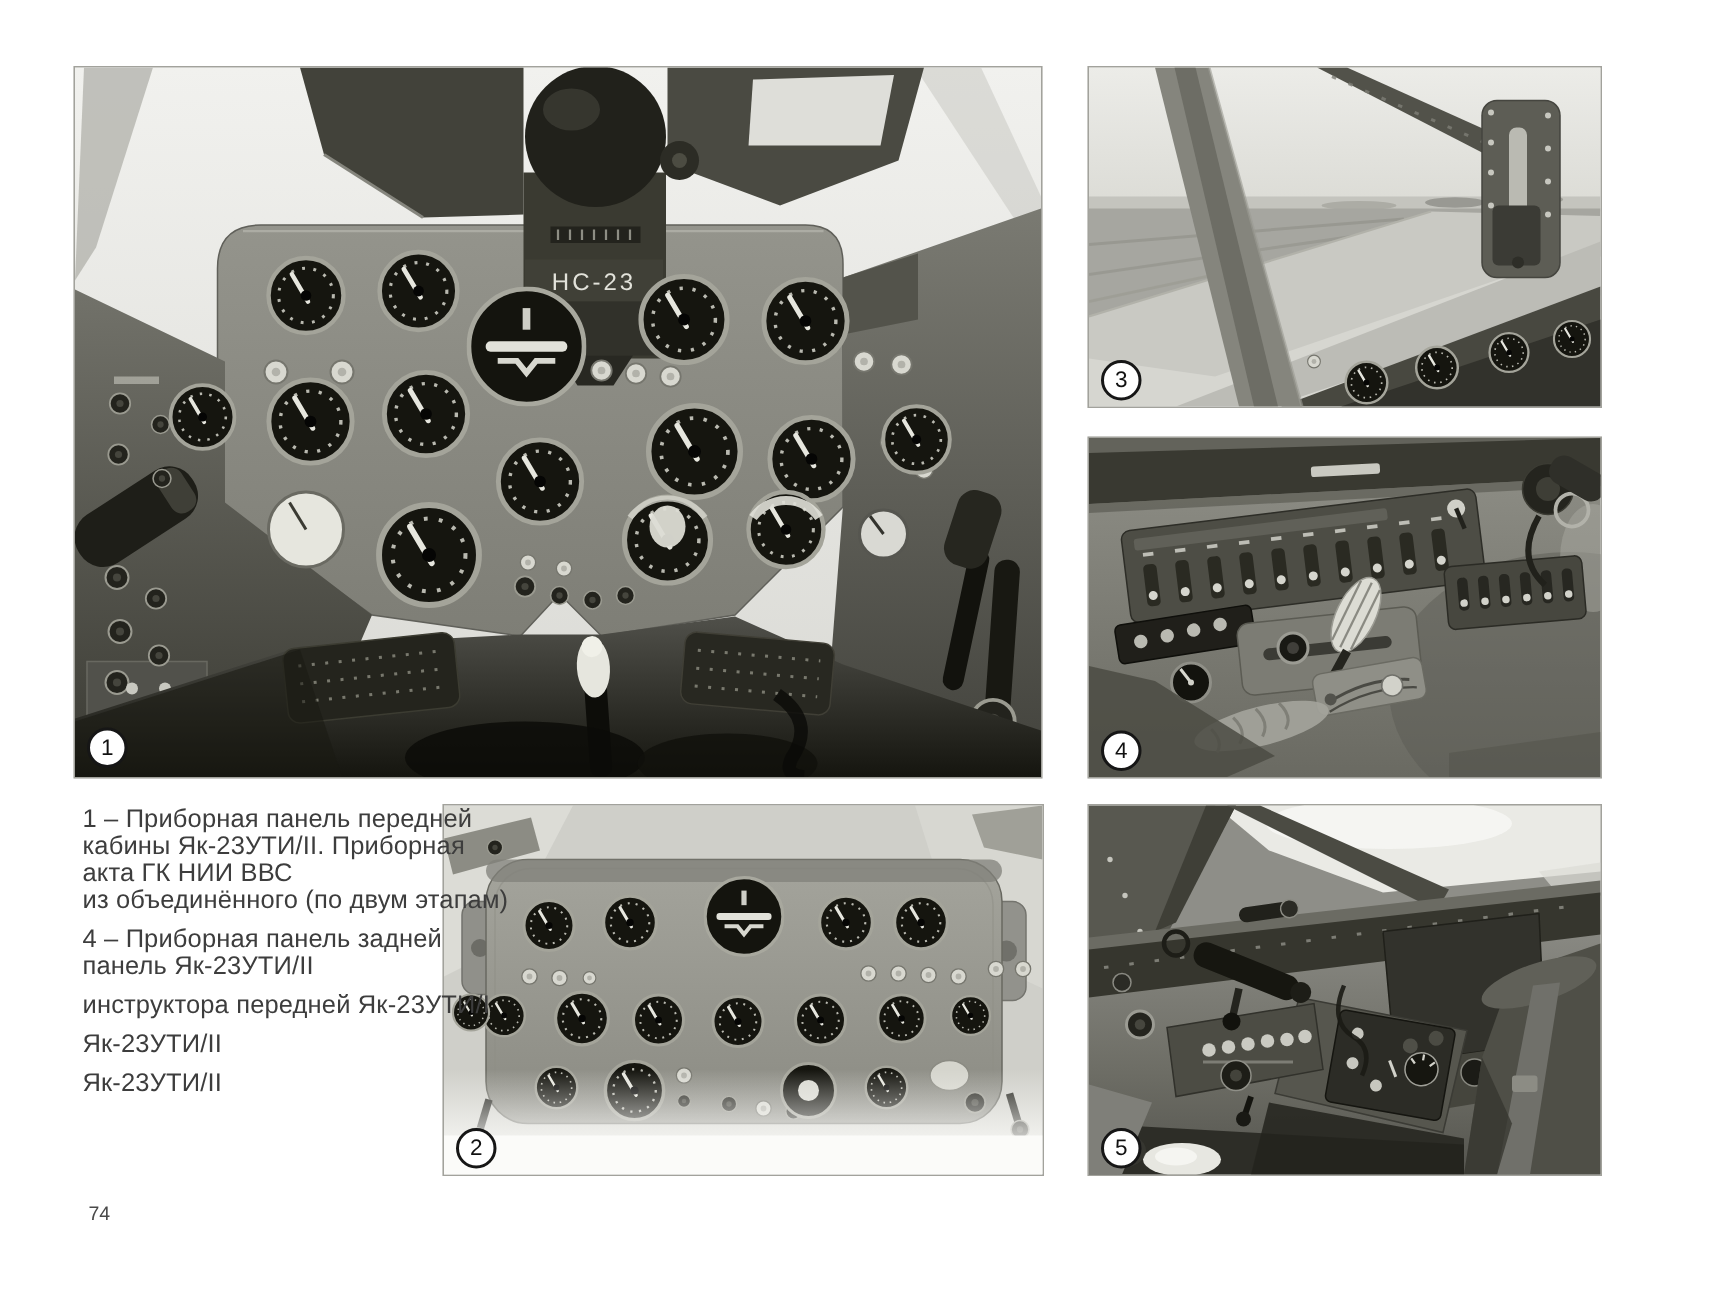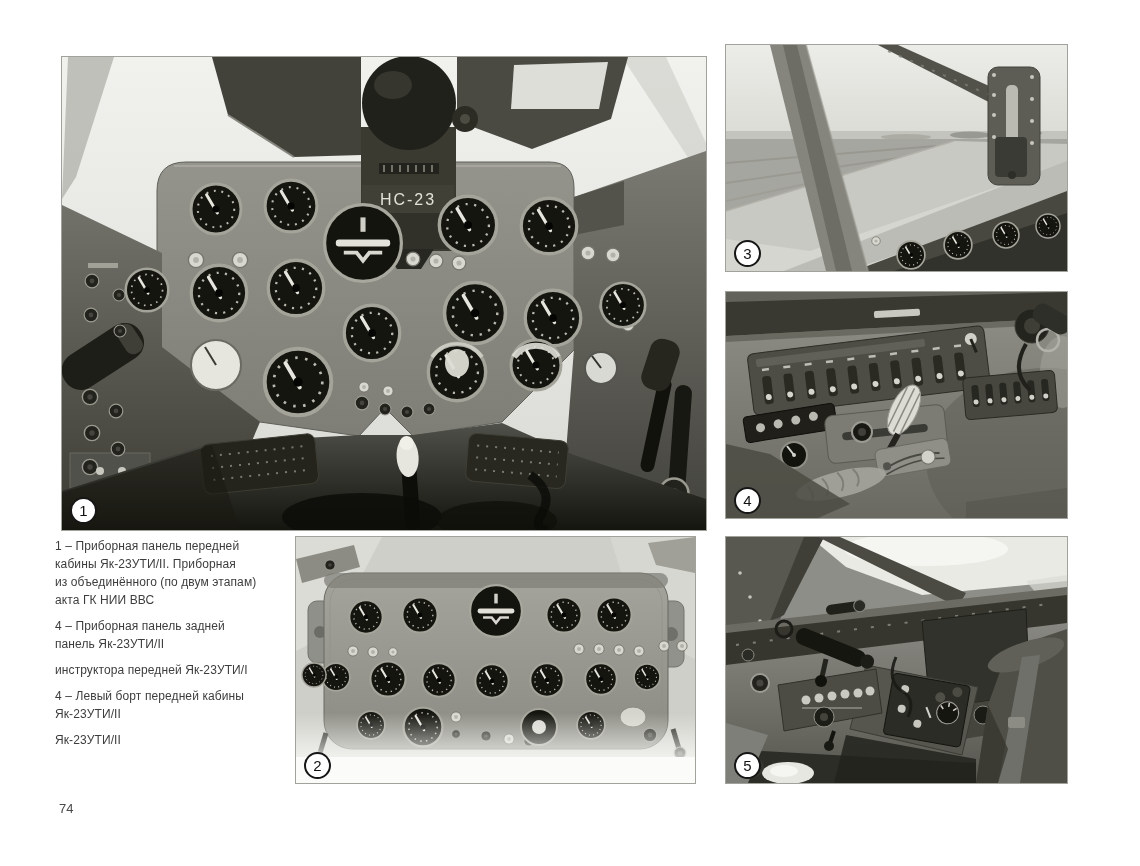--- a/index.html
+++ b/index.html
@@ -11,21 +11,21 @@
          background:#ffffff;border:2px solid #161616;display:flex;align-items:center;
          justify-content:center;font-size:15px;line-height:1;color:#111;box-sizing:border-box;}
   #ph1{left:49px;top:44px;width:646px;height:475px;}
   #ph1 .badge{bottom:6px;}
   #ph3{left:725px;top:44px;width:343px;height:228px;}
   #ph4{left:725px;top:291px;width:343px;height:228px;}
   #ph2{left:295px;top:536px;width:401px;height:248px;}
   #ph5{left:725px;top:536px;width:343px;height:248px;}
   .captions{position:absolute;left:55px;top:537px;width:235px;}
   .cap-block{margin:0 0 8px 0;}
-  .cap-line{font-size:12px;line-height:18px;color:#3d3d3d;white-space:nowrap;letter-spacing:0.1px;}
+  .cap-line{font-size:17px;line-height:18px;color:#3d3d3d;white-space:nowrap;letter-spacing:0.1px;}
   .page-number{position:absolute;left:59px;top:801px;font-size:13px;color:#4a4a4a;}
 </style>
 </head>
 <body>
 
 <div class="page">
 
   <svg width="0" height="0" style="position:absolute" aria-hidden="true">
     <defs>
       <symbol id="gg" viewBox="-20 -20 40 40">
@@ -44,21 +44,21 @@
       </symbol>
       <symbol id="ah" viewBox="-25 -25 50 50">
         <circle r="24" fill="#14140e" stroke="#a8a89e" stroke-width="2"></circle>
         <rect x="-17" y="-2.2" width="34" height="4.4" rx="2" fill="#e2e2da"></rect>
         <path d="M-12,6 L-4,6 L0,11 L4,6 L12,6" stroke="#d8d8d0" stroke-width="2.4" fill="none"></path>
         <rect x="-1.6" y="-16" width="3.2" height="9" fill="#cfcfc7"></rect>
       </symbol>
     </defs>
   </svg>
 
-  <figure class="photo" id="ph1" style="margin:12px">
+  <figure class="photo" id="ph1" style="margin:0">
     <svg viewBox="0 0 644 473">
       <defs>
         <linearGradient id="sky1" x1="0" y1="0" x2="0" y2="1">
             <stop offset="0" stop-color="#f1f1ee"></stop>
             <stop offset="1" stop-color="#d9d9d4"></stop>
           </linearGradient>
         <linearGradient id="pan1" x1="0" y1="0" x2="0" y2="1">
             <stop offset="0" stop-color="#94948c"></stop>
             <stop offset="1" stop-color="#7e7e76"></stop>
           </linearGradient>
@@ -554,32 +554,31 @@
       <ellipse cx="20" cy="230" rx="18" ry="12" fill="#3b3b35" opacity=".7"></ellipse>
       <polygon points="0,186 42,198 22,246 0,246" fill="#7f7f79"></polygon>
     </svg>
     <div class="badge">5</div>
   </figure>
 
   <div class="captions">
     <div class="cap-block">
       <div class="cap-line">1 – Приборная панель передней</div>
       <div class="cap-line">кабины Як-23УТИ/II. Приборная</div>
+      <div class="cap-line">акта ГК НИИ ВВС</div>
       <div class="cap-line">из объединённого (по двум этапам)</div>
-      <div class="cap-line">акта ГК НИИ ВВС</div>
     </div>
     <div class="cap-block">
       <div class="cap-line">4 – Приборная панель задней</div>
       <div class="cap-line">панель Як-23УТИ/II</div>
     </div>
     <div class="cap-block">
       <div class="cap-line">инструктора передней Як-23УТИ/I</div>
     </div>
     <div class="cap-block">
-      <div class="cap-line">4 – Левый борт передней кабины</div>
       <div class="cap-line">Як-23УТИ/II</div>
     </div>
     <div class="cap-block">
       <div class="cap-line">Як-23УТИ/II</div>
     </div>
   </div>
 
   <div class="page-number">74</div>
 
 </div>

